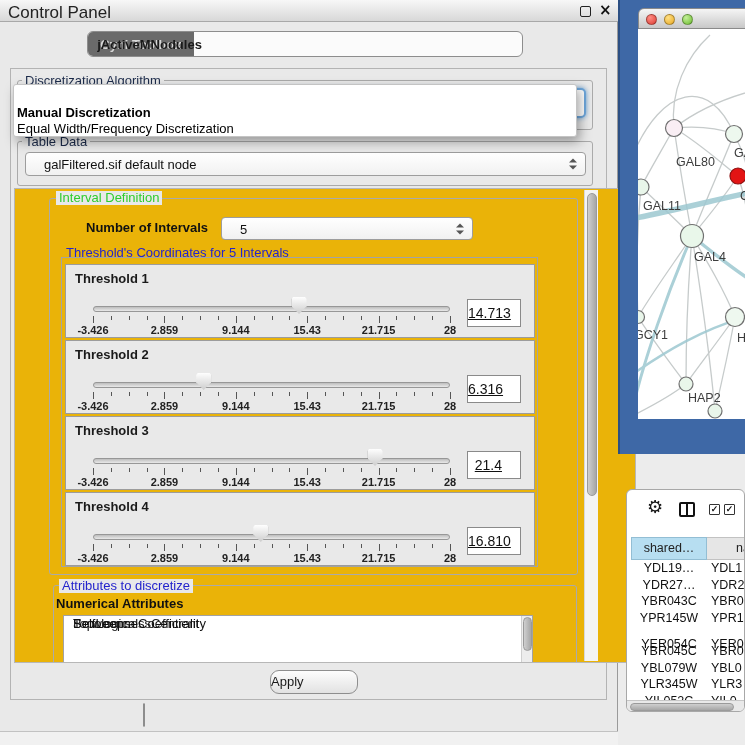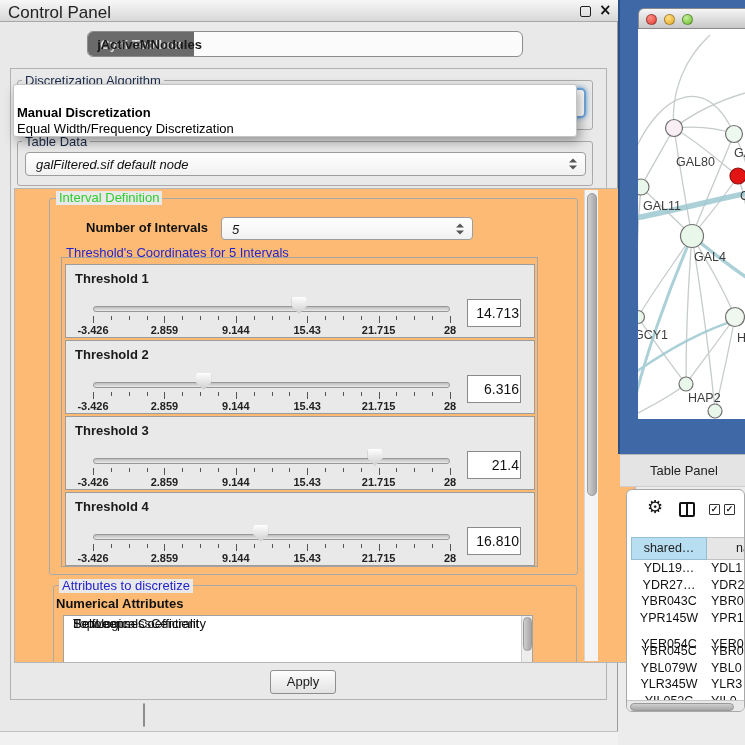--- a/index.html
+++ b/index.html
@@ -27,71 +27,71 @@
   .main-panel{left:10px;top:68px;width:597px;height:632px;border:1px solid #b3b3b3;background:#e9e9e9;}
 
   .group{border:1px solid #aaa;border-radius:3px;background:transparent;}
   .group-label{font-size:13px;background:#e9e9e9;padding:0 3px;white-space:nowrap;height:14px;line-height:14px;}
   .lbl-navy{color:#1c2b4a;}
   .lbl-green{color:#2ecc2e;}
   .lbl-blue{color:#2424cc;}
 
   
   .combo{background:linear-gradient(#ffffff,#f1f1f1);border:1px solid #9d9d9d;border-radius:4px;}
-  .combo .txt{left:10px;top:50%;transform:translateY(-50%);font-size:13px;color:#111;white-space:nowrap;font-style:italic;}
+  .combo .txt{left:18px;top:50%;transform:translateY(-50%);font-size:13px;color:#111;white-space:nowrap;}
   .spin{right:8px;top:50%;transform:translateY(-50%);width:8px;height:11px;}
   .spin .up{left:0;top:0;width:0;height:0;border-left:4px solid transparent;border-right:4px solid transparent;
             border-bottom:4.5px solid #555;}
   .spin .dn{left:0;bottom:0;width:0;height:0;border-left:4px solid transparent;border-right:4px solid transparent;
             border-top:4.5px solid #555;}
 
   
   .algo-combo{left:25px;top:88px;width:561px;height:30px;background:#fff;border:2px solid #6ea7dc;
               border-radius:5px;box-shadow:0 0 5px rgba(91,157,217,.95);}
 
   
   .popup{left:13px;top:84px;width:564px;height:53px;background:#fff;border:1px solid #c4c4c4;border-radius:3px;
          box-shadow:3px 5px 12px rgba(0,0,0,.35);z-index:30;}
   .popup .prompt{left:0;top:2px;width:100%;text-align:center;font-size:13px;color:#b3b3b3;}
   .popup .opt1{left:3px;top:20px;font-size:13px;font-weight:700;color:#000;}
   .popup .opt2{left:3px;top:36px;font-size:13px;color:#000;}
 
   
-  .scrollpane{left:14px;top:188px;width:622px;height:475px;border:1px solid #b7b7b7;background:#fdba74;overflow:hidden;}
+  .scrollpane{left:14px;top:188px;width:622px;height:475px;border:1px solid #b7b7b7;background:#eab308;overflow:hidden;}
   .vscroll{left:569px;top:1px;width:14px;height:471px;background:#f4f4f4;border-left:1px solid #d8d8d8;}
   .vthumb{left:2px;width:10px;border-radius:6px;background:linear-gradient(90deg,#cfcfcf,#a6a6a6);border:1px solid #9a9a9a;}
   .list-vthumb{left:1px;width:9px;border-radius:5px;background:linear-gradient(90deg,#cfcfcf,#a6a6a6);border:1px solid #9a9a9a;}
 
   .bold13{font-size:13px;font-weight:700;color:#111;white-space:nowrap;}
 
   
   .thr-outer{left:46px;top:68px;width:477px;height:310px;border:1px solid #a3a3a3;}
   .threshold-panel{left:3px;width:470px;height:74px;border:1px solid #9c9c9c;background:#e9e9e9;}
   .thr-label{left:9px;top:6px;font-size:13px;font-weight:700;}
   .track{left:27px;top:41px;width:357px;height:6px;border:1px solid #979797;border-radius:4px;
          background:linear-gradient(#bdbdbd,#e9e9e9);}
   .handle{width:15px;height:17px;top:32px;background:linear-gradient(#fefefe,#cdcdcd);
           clip-path:polygon(10% 0,90% 0,100% 12%,100% 55%,50% 100%,0 55%,0 12%);
           filter:drop-shadow(0 0 1px #777);}
   .ticks{left:27px;top:51px;width:357px;height:8px;}
   .ticks i{top:0;width:1px;background:#555;}
   .scale{left:27px;top:59px;width:357px;height:12px;}
   .scale b{font-size:11px;font-weight:700;color:#222;transform:translateX(-50%);white-space:nowrap;}
   .valbox{left:401px;top:34px;width:54px;height:28px;background:#fff;border:1px solid #8a8a8a;
-          font-size:14px;text-align:right;line-height:26px;padding-right:1px;color:#111;}
+          font-size:14px;text-align:right;line-height:26px;padding-right:18px;color:#111;text-decoration:underline;}
 
   
   .attr-group{left:38px;top:396px;width:524px;height:82px;border:1px solid #aaa;border-radius:3px;}
   .attr-list{left:48px;top:426px;width:470px;height:48px;background:#fff;border:1px solid #a2a2a2;overflow:hidden;}
   .attr-item{position:relative;font-size:13px;color:#111;padding-left:9px;height:15.5px;line-height:15.5px;white-space:nowrap;}
   .attr-vscroll{left:457px;top:0;width:12px;height:46px;background:#ededed;border-left:1px solid #d0d0d0;}
 
   
-  .apply-btn{left:270px;top:670px;width:66px;height:24px;background:linear-gradient(#fdfdfd,#e2e2e2);
-             border:1px solid #8e8e8e;border-radius:3px;font-size:13px;text-align:center;line-height:22px;}
+  .apply-btn{left:270px;top:670px;width:88px;height:24px;background:linear-gradient(#fdfdfd,#e2e2e2);
+             border:1px solid #8e8e8e;border-radius:9px;font-size:13px;line-height:22px;}
   .btabbar{left:143px;top:703px;height:24px;display:flex;border:1px solid #8d8d8d;border-radius:6px;
            overflow:hidden;background:#fbfbfb;position:absolute;}
   .btabbar .tab{position:relative;display:flex;align-items:center;justify-content:center;
                 font-size:13px;font-weight:600;height:100%;}
   .btabbar .tab.dark{background:#6a6a6a;color:#bdbdbd;}
   .bottom-line{left:0;top:731px;width:618px;height:14px;border-top:1px solid #c2c2c2;background:#f1f1f1;}
 
   
   .desktop-blue{left:618px;top:0;width:127px;height:454px;background:#3e68a6;border-left:2px solid #2c4f83;}
   .net-window{left:18px;top:8px;width:109px;height:411px;}
@@ -450,23 +450,20 @@
             <span class="net-label" style="left: 5px; top: 170px;">GAL11</span>
             <span class="net-label" style="left: 56px; top: 221px;">GAL4</span>
             <span class="net-label" style="left: -4px; top: 299px;">GCY1</span>
             <span class="net-label" style="left: 99px; top: 302px;">H</span>
             <span class="net-label" style="left: 50px; top: 362px;">HAP2</span>
           </div>
       </div>
     </div>
   </div>
 
-  <div class="tp-strip">
-    <span class="t">Table Panel</span>
-  </div>
 
   <div class="tp-box">
     <span class="gear">⚙</span>
     <span class="split-icon">
         <i></i>
       </span>
     <span class="chk" style="left:82px">✓</span>
     <span class="chk" style="left:97px">✓</span>
 
     <div class="hrow">

